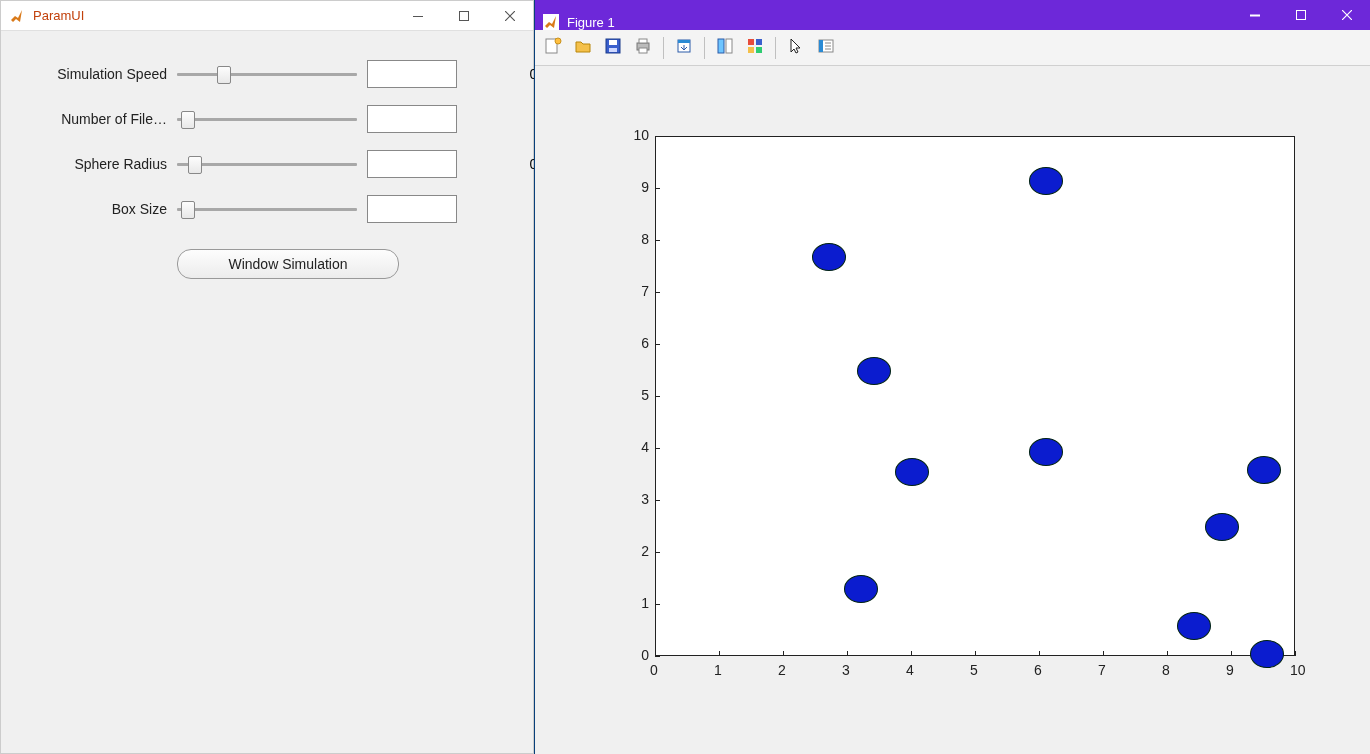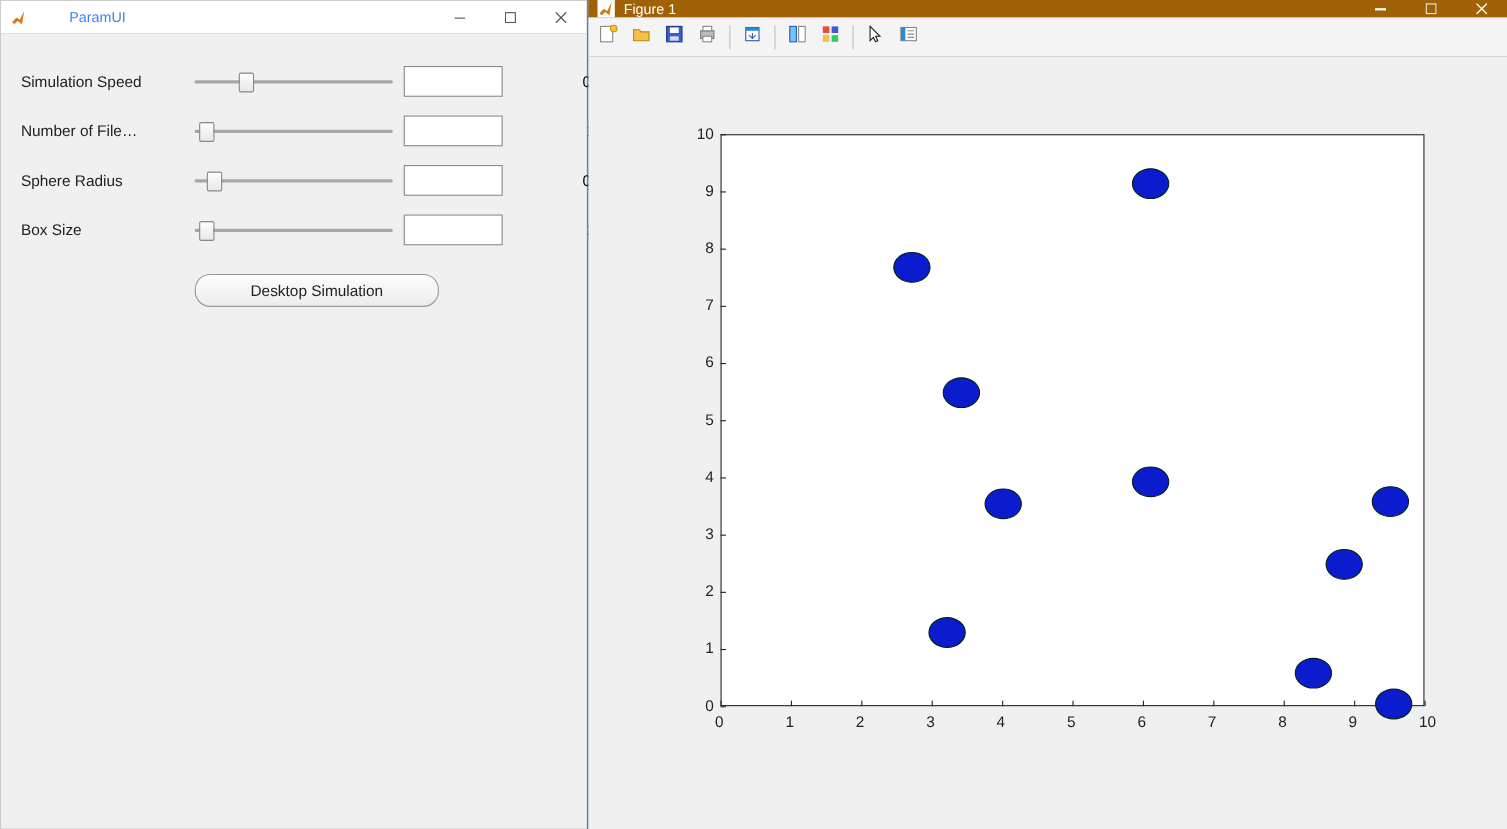--- a/index.html
+++ b/index.html
@@ -2,43 +2,43 @@
 <html><head>
 <meta charset="utf-8">
 <style>
 * { box-sizing: border-box; margin: 0; padding: 0; font-family: "Segoe UI", Tahoma, sans-serif; }
 body { background: #fff; width: 1370px; height: 754px; display: flex; overflow: hidden; }
 
 
 .param-window { width: 534px; height: 754px; border: 1px solid #ccc; background: #f0f0f0; display: flex; flex-direction: column; }
 .param-titlebar { height: 30px; background: #fff; display: flex; align-items: center; border-bottom: 1px solid #e0e0e0; }
 .param-titlebar .ml-icon { width: 16px; height: 16px; margin: 0 8px; }
-.param-titlebar .title { font-size: 13px; color: #3b82f6; margin-left: 30px; }
+.param-titlebar .title { font-size: 13px; color: #c2410c; }
 .param-titlebar .spacer { flex: 1; }
 .win-btn { width: 46px; height: 30px; display: flex; align-items: center; justify-content: center; color: #555; }
 .win-btn svg { width: 10px; height: 10px; }
 
 .param-body { padding: 20px 18px; background: #f0f0f0; flex: 1; }
 .param-row { display: flex; align-items: center; height: 45px; gap: 10px; }
-.param-label { width: 148px; font-size: 14px; color: #222; white-space: nowrap; overflow: hidden; text-overflow: ellipsis; }
+.param-label { width: 148px; font-size: 14px; color: #222; white-space: nowrap; overflow: hidden; text-overflow: ellipsis; text-align: right; }
 .slider-wrap { width: 180px; position: relative; height: 20px; }
 .slider-track { position: absolute; top: 9px; left: 0; right: 0; height: 3px; background: #a8a8a8; border-radius: 1px; }
 .slider-thumb { position: absolute; top: 2px; width: 14px; height: 18px; background: linear-gradient(#fdfdfd,#e8e8e8); border: 1px solid #888; border-radius: 2px; transform: translateX(-7px); }
 .spinner { width: 90px; height: 28px; display: flex; border: 1px solid #888; background: #fff; }
 .spinner input { flex: 1; border: none; text-align: right; padding-right: 6px; font-size: 14px; outline: none; background: transparent; }
 .spin-btns { width: 18px; display: flex; flex-direction: column; border-left: 1px solid #aaa; }
 .spin-btn { flex: 1; display: flex; align-items: center; justify-content: center; background: linear-gradient(#fafafa,#e0e0e0); border-bottom: 1px solid #aaa; }
 .spin-btn:last-child { border-bottom: none; }
 .spin-btn svg { width: 8px; height: 6px; fill: #444; }
 
 .restart-btn { margin-top: 18px; margin-left: 158px; width: 222px; height: 30px; background: linear-gradient(#fdfdfd,#ececec); border: 1px solid #999; border-radius: 14px; font-size: 14px; color: #222; display: flex; align-items: center; justify-content: center; }
 
 
 .figure-window { width: 836px; height: 754px; display: flex; flex-direction: column; border-left: 1px solid #08407a; }
-.figure-titlebar { height: 16px; background: #a16207; display: flex; align-items: center; }
+.figure-titlebar { height: 30px; background: #6d28d9; display: flex; align-items: flex-end; }
 .figure-titlebar .ml-icon { width: 16px; height: 16px; margin: 0 8px; }
 .figure-titlebar .title { font-size: 13px; color: #fff; }
 .figure-titlebar .spacer { flex: 1; }
 .figure-titlebar .win-btn { color: #fff; }
 .figure-titlebar .win-btn svg rect, .figure-titlebar .win-btn svg path { stroke: #fff; }
 
 .menubar { height: 28px; background: #f4f4f4; border-bottom: 1px solid #d0d0d0; display: flex; align-items: center; padding: 0 6px; gap: 0; }
 .menu-item { padding: 4px 12px; font-size: 14px; color: #222; }
 .menubar .spacer { flex: 1; }
 .menu-arrow { font-size: 12px; color: #333; padding-right: 4px; }
@@ -165,21 +165,21 @@
         <div class="spin-btn">
                 <svg viewBox="0 0 8 6">
                   <polygon points="0,0 8,0 4,6"></polygon>
                 </svg>
               </div>
       </div>
     </div>
         </div>
       </div>
     <div class="restart-btn">
-      <span>Desktop Simulation</span>
+      <span>Window Simulation</span>
     </div>
   </div>
 </div>
 
 <div class="figure-window">
   <div class="figure-titlebar">
     <svg class="ml-icon" viewBox="0 0 16 16">
         <rect width="16" height="16" fill="#fff"></rect>
         <polygon points="2,12 6,8 9,10 13,2 11,14 7,11 4,14" fill="#d97a1a"></polygon>
         <polygon points="6,8 2,12 4,10" fill="#2a5aa8"></polygon>

